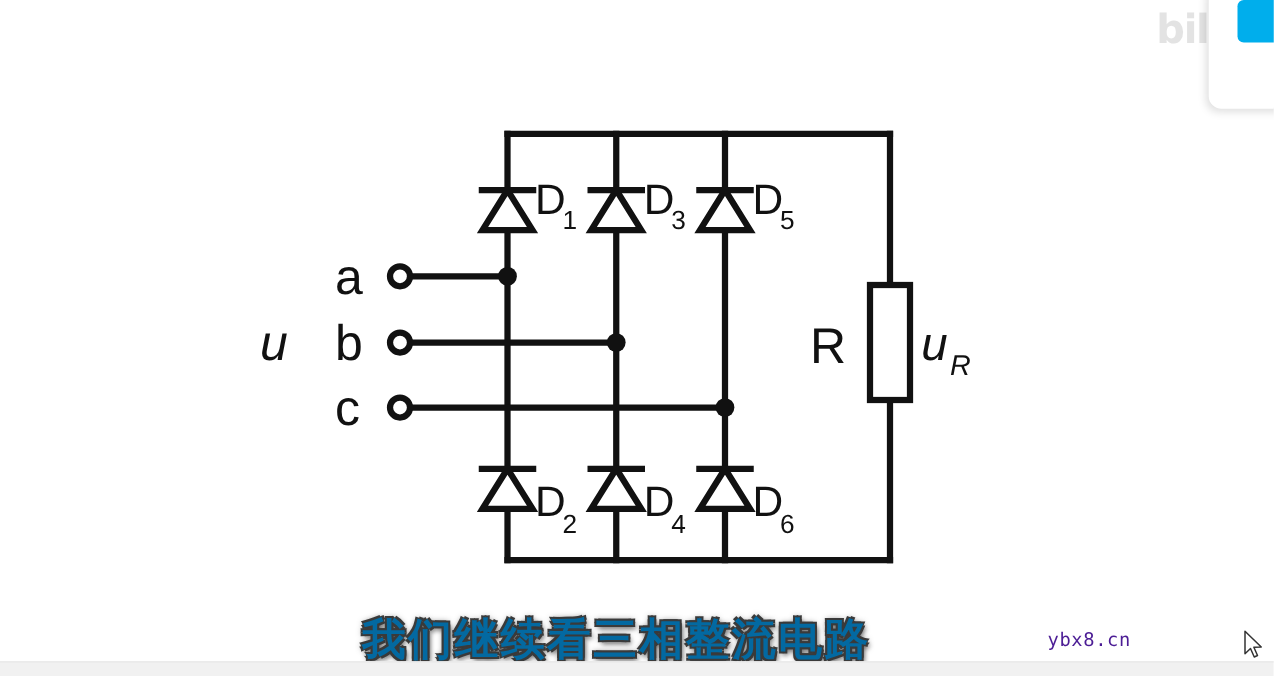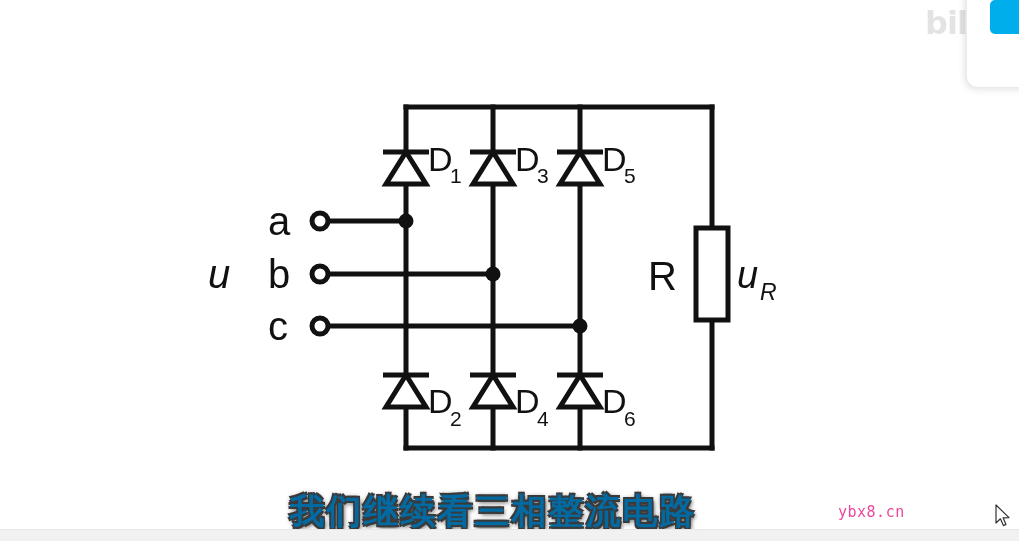--- a/index.html
+++ b/index.html
@@ -68,21 +68,21 @@
   }
 
   
   #site-watermark {
     position: absolute;
     left: 838px;
     top: 503px;
     font-family: "DejaVu Sans Mono", monospace;
     font-size: 15px;
     letter-spacing: .5px;
-    color: #ec4899;
+    color: #4c1d95;
   }
 
   
   #bili-watermark {
     position: absolute;
     left: 925px;
     top: 4px;
     font-family: "DejaVu Sans", sans-serif;
     font-size: 32px;
     font-weight: 700;

